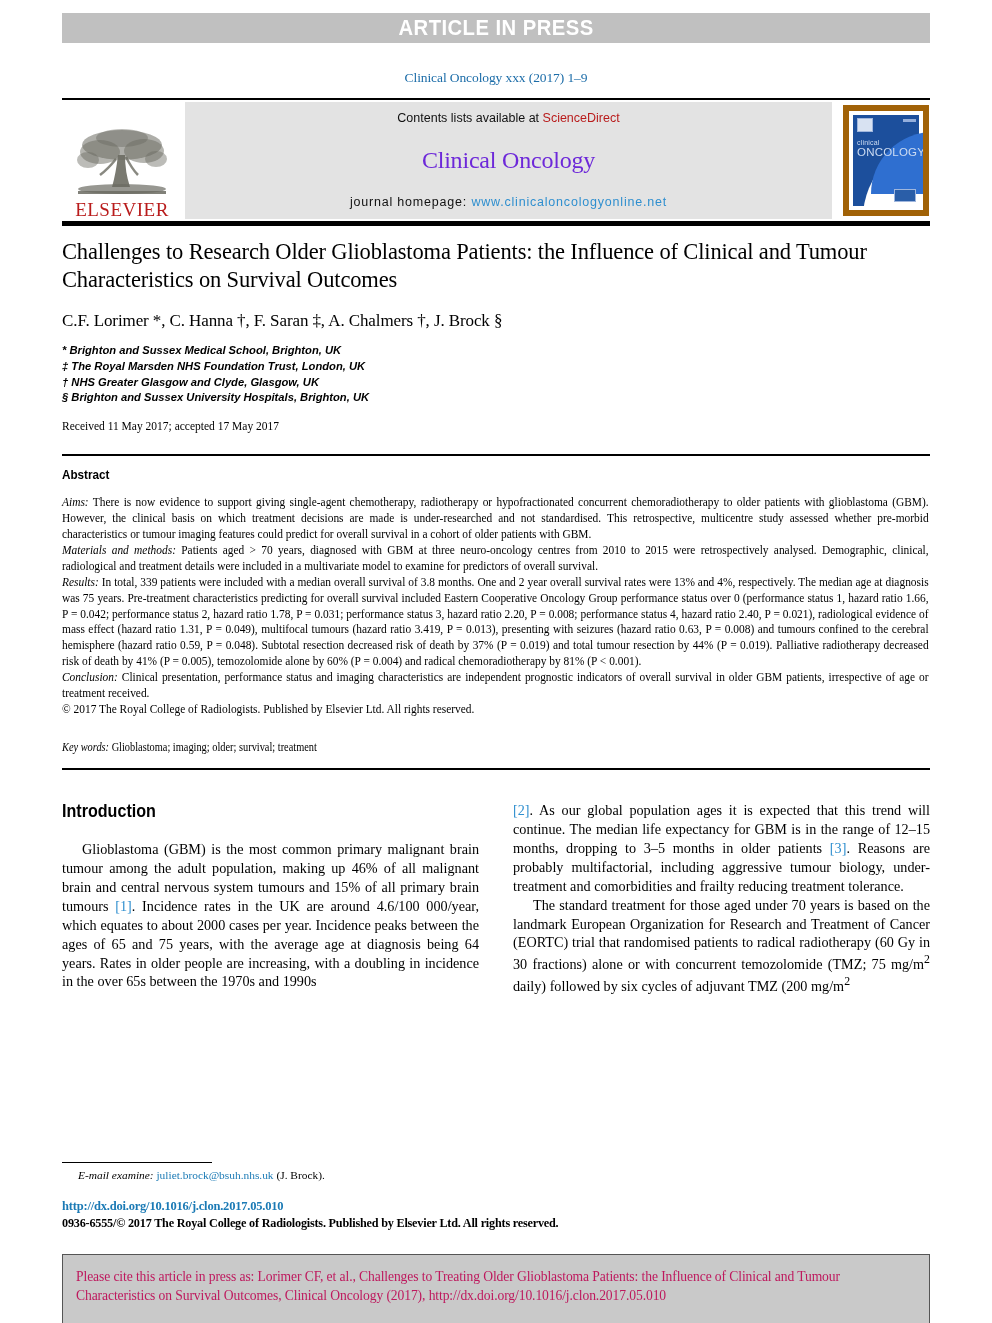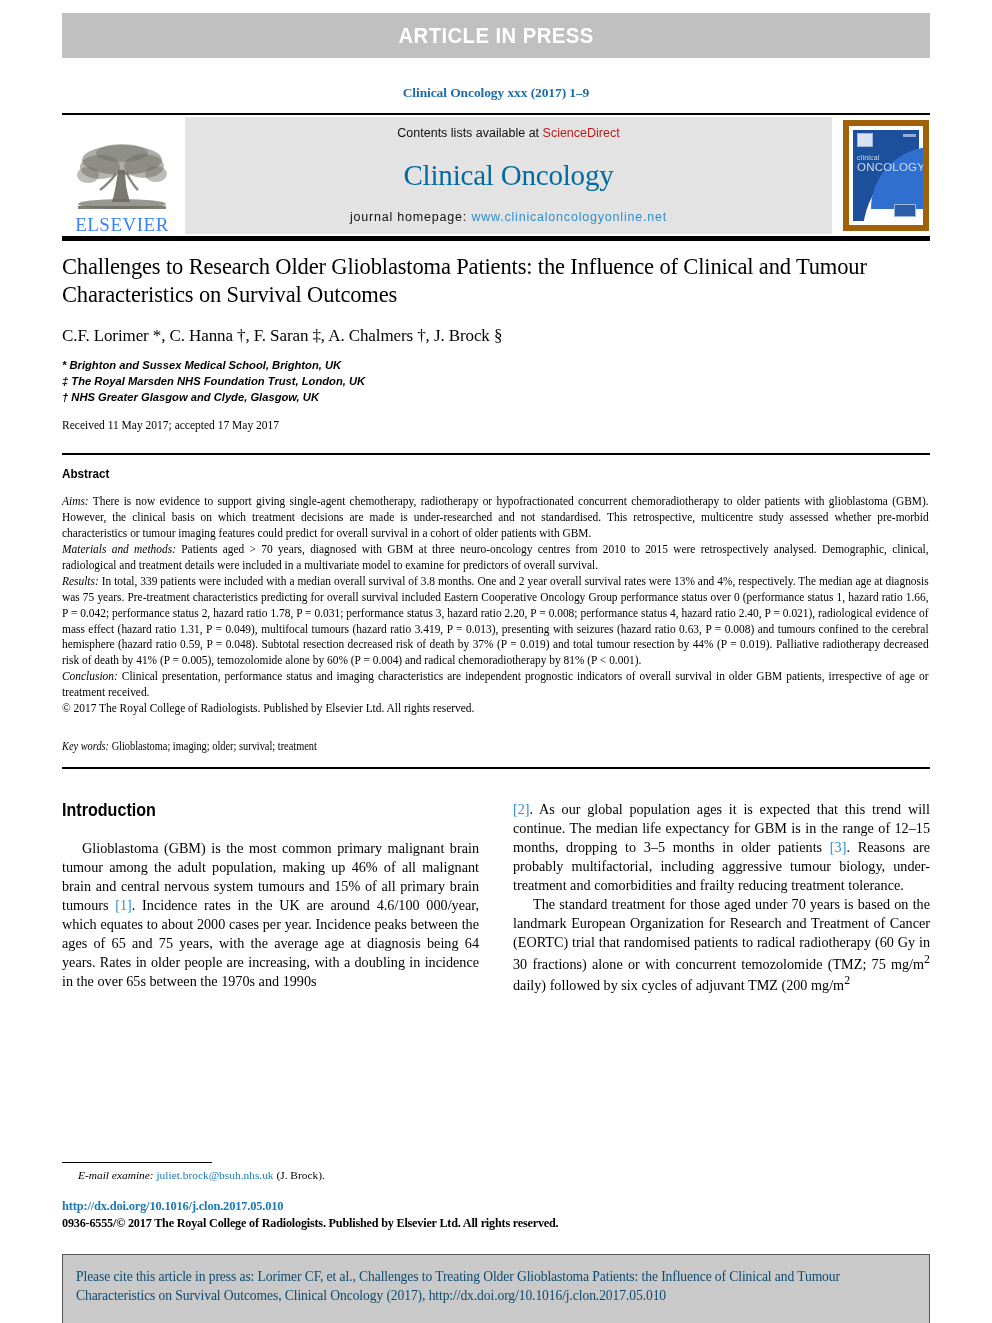--- a/index.html
+++ b/index.html
@@ -19,41 +19,41 @@
     position: relative;
     width: 992px;
     height: 1323px;
     box-sizing: border-box;
     padding: 0 62px;
   }
 
   
   .press-band {
     margin-top: 13px;
-    height: 45px;
+    height: 30px;
     background: #c0c0c0;
     display: flex;
     align-items: center;
     justify-content: center;
   }
   .press-band span {
     color: #ffffff;
     font-family: "Liberation Sans", sans-serif;
     font-weight: bold;
     font-size: 22px;
     letter-spacing: 0.5px;
     transform: scaleX(0.92);
   }
 
   
   .journal-ref {
     text-align: center;
     color: #1b6ca8;
     font-family: "Liberation Serif", serif;
-    font-weight: bold;
+    font-weight: normal;
     font-size: 13.5px;
     margin-top: 27px;
     letter-spacing: -0.1px;
   }
 
   
   .masthead {
     margin-top: 12px;
     border-top: 2px solid #000;
     border-bottom: 5px solid #000;
@@ -65,21 +65,21 @@
     width: 120px;
     flex: 0 0 120px;
     display: flex;
     flex-direction: column;
     align-items: center;
     justify-content: flex-end;
     padding-bottom: 2px;
   }
   .tree-svg { display:block; }
   .elsevier-word {
-    color: #3b82f6;
+    color: #b91c1c;
     font-family: "Liberation Serif", serif;
     font-size: 19px;
     letter-spacing: 0.5px;
     line-height: 1;
     margin-top: 1px;
   }
   .mast-center {
     flex: 1 1 auto;
     background: #e3e3e3;
     display: flex;
@@ -90,22 +90,22 @@
     margin: 2px 10px 2px 3px;
   }
   .contents-line {
     font-family: "Liberation Sans", sans-serif;
     font-size: 12.5px;
     color: #111;
   }
   .contents-line .sd { color: #b91c1c; }
   .journal-title {
     font-family: "Liberation Serif", serif;
-    font-size: 29px;
-    color: #0369a1;
+    font-size: 24px;
+    color: #6d28d9;
     letter-spacing: -0.2px;
   }
   .homepage-line {
     font-family: "Liberation Sans", sans-serif;
     font-size: 12.5px;
     color: #111;
     letter-spacing: 0.8px;
   }
   .homepage-line .url { color: #2f8fcf; }
   .mast-right {
@@ -318,21 +318,21 @@
     bottom: 8px;
     background: #c9c9c9;
     border: 1.5px solid #555;
     padding: 13px 13px 22px 13px;
     box-sizing: border-box;
   }
   .cite-box .txt {
     font-family: "Liberation Serif", serif;
     font-size: 13.6px;
     line-height: 1.36;
-    color: #0c4a6e;
+    color: #be185d;
     letter-spacing: -0.1px;
   }
 
   .bottom-abs {
     position: absolute;
     left: 62px;
     right: 62px;
     bottom: 105px;
   }
 </style>
@@ -399,20 +399,21 @@
   <div class="art-title">Challenges to Research Older Glioblastoma Patients: the Influence of Clinical and Tumour Characteristics on Survival Outcomes</div>
 
   <div class="authors">
     <span>C.F. Lorimer *, C. Hanna †, F. Saran ‡, A. Chalmers †, J. Brock §</span>
   </div>
 
   <div class="affils">
     <div>* Brighton and Sussex Medical School, Brighton, UK</div>
     <div>‡ The Royal Marsden NHS Foundation Trust, London, UK</div>
     <div>† NHS Greater Glasgow and Clyde, Glasgow, UK</div>
+    <div>§ Brighton and Sussex University Hospitals, Brighton, UK</div>
   </div>
 
   <div class="received">Received 11 May 2017; accepted 17 May 2017</div>
 
   <div class="rule-thick"></div>
   <div class="abs-head">Abstract</div>
 
   <div class="abs-body">
     <p><i>Aims:</i><span> There is now evidence to support giving single-agent chemotherapy, radiotherapy or hypofractionated concurrent chemoradiotherapy to older patients with glioblastoma (GBM). However, the clinical basis on which treatment decisions are made is under-researched and not standardised. This retrospective, multicentre study assessed whether pre-morbid characteristics or tumour imaging features could predict for overall survival in a cohort of older patients with GBM.</span></p>
     <p><i>Materials and methods:</i><span> Patients aged &gt; 70 years, diagnosed with GBM at three neuro-oncology centres from 2010 to 2015 were retrospectively analysed. Demographic, clinical, radiological and treatment details were included in a multivariate model to examine for predictors of overall survival.</span></p>

